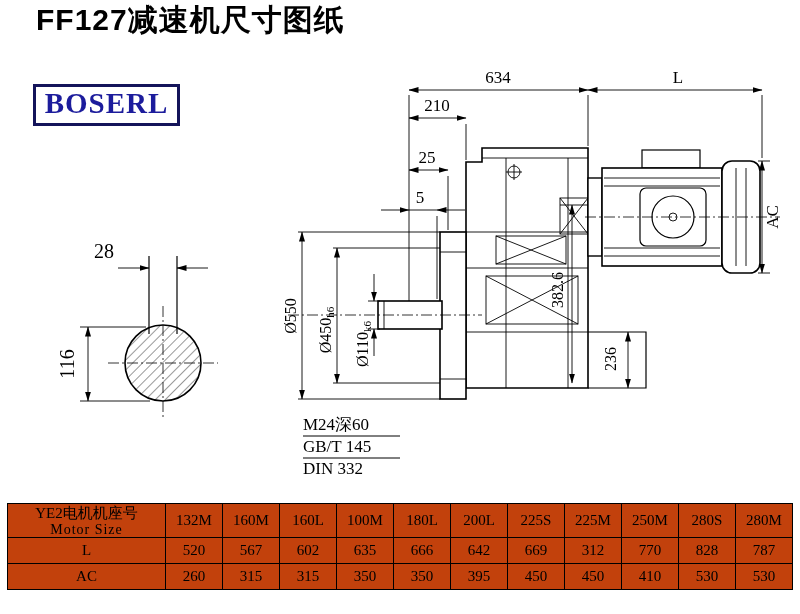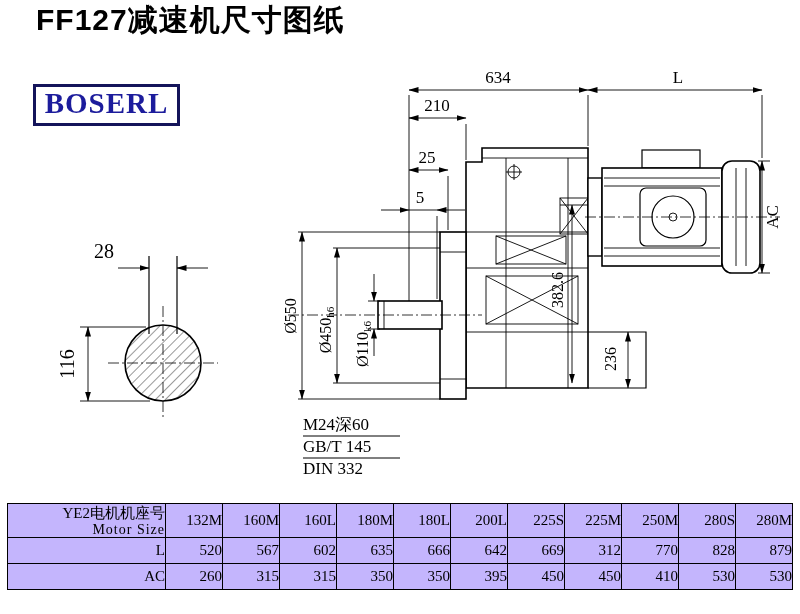--- a/index.html
+++ b/index.html
@@ -17,22 +17,22 @@
   .t17{font-size:17px;}
   .t16{font-size:16px;}
   .t11{font-size:11px;}
   .cl{stroke-dasharray:11 3 2 3;stroke-width:0.8;}
   .thin{stroke-width:0.9;}
   .med{stroke-width:1.2;}
   .dims line{stroke-width:0.9;}
   .notes line{stroke-width:1;}
   table.sizes{position:absolute;left:7px;top:503px;width:786px;border-collapse:collapse;
         table-layout:fixed;font-family:"Liberation Serif",serif;}
-  table.sizes th,table.sizes td{border:1px solid #000;text-align:right;vertical-align:middle;
-        font-weight:normal;font-size:15px;padding:0;height:25px;background:#c4b5fd;}
+  table.sizes th,table.sizes td{border:1px solid #000;text-align:center;vertical-align:middle;
+        font-weight:normal;font-size:15px;padding:0;height:25px;background:#c2410c;}
   table.sizes th{height:33px;}
   .hdr-cn{font-size:15px;line-height:17px;}
   .hdr-en{font-size:14px;line-height:15px;letter-spacing:1px;font-family:Liberation Serif, serif;}
 </style>
 </head>
 <body>
 
 <div class="page">
 
   <h1 class="title">FF127减速机尺寸图纸</h1>
@@ -206,42 +206,42 @@
     </colgroup>
     <tbody>
       <tr>
         <th>
           <div class="hdr-cn">YE2电机机座号</div>
           <div class="hdr-en">Motor Size</div>
         </th>
         <th>132M</th>
         <th>160M</th>
         <th>160L</th>
-        <th>180M</th>
+        <th>100M</th>
         <th>180L</th>
         <th>200L</th>
         <th>225S</th>
         <th>225M</th>
         <th>250M</th>
         <th>280S</th>
         <th>280M</th>
       </tr>
       <tr>
         <td>L</td>
         <td>520</td>
         <td>567</td>
         <td>602</td>
         <td>635</td>
         <td>666</td>
         <td>642</td>
         <td>669</td>
         <td>312</td>
         <td>770</td>
         <td>828</td>
-        <td>879</td>
+        <td>787</td>
       </tr>
       <tr>
         <td>AC</td>
         <td>260</td>
         <td>315</td>
         <td>315</td>
         <td>350</td>
         <td>350</td>
         <td>395</td>
         <td>450</td>

